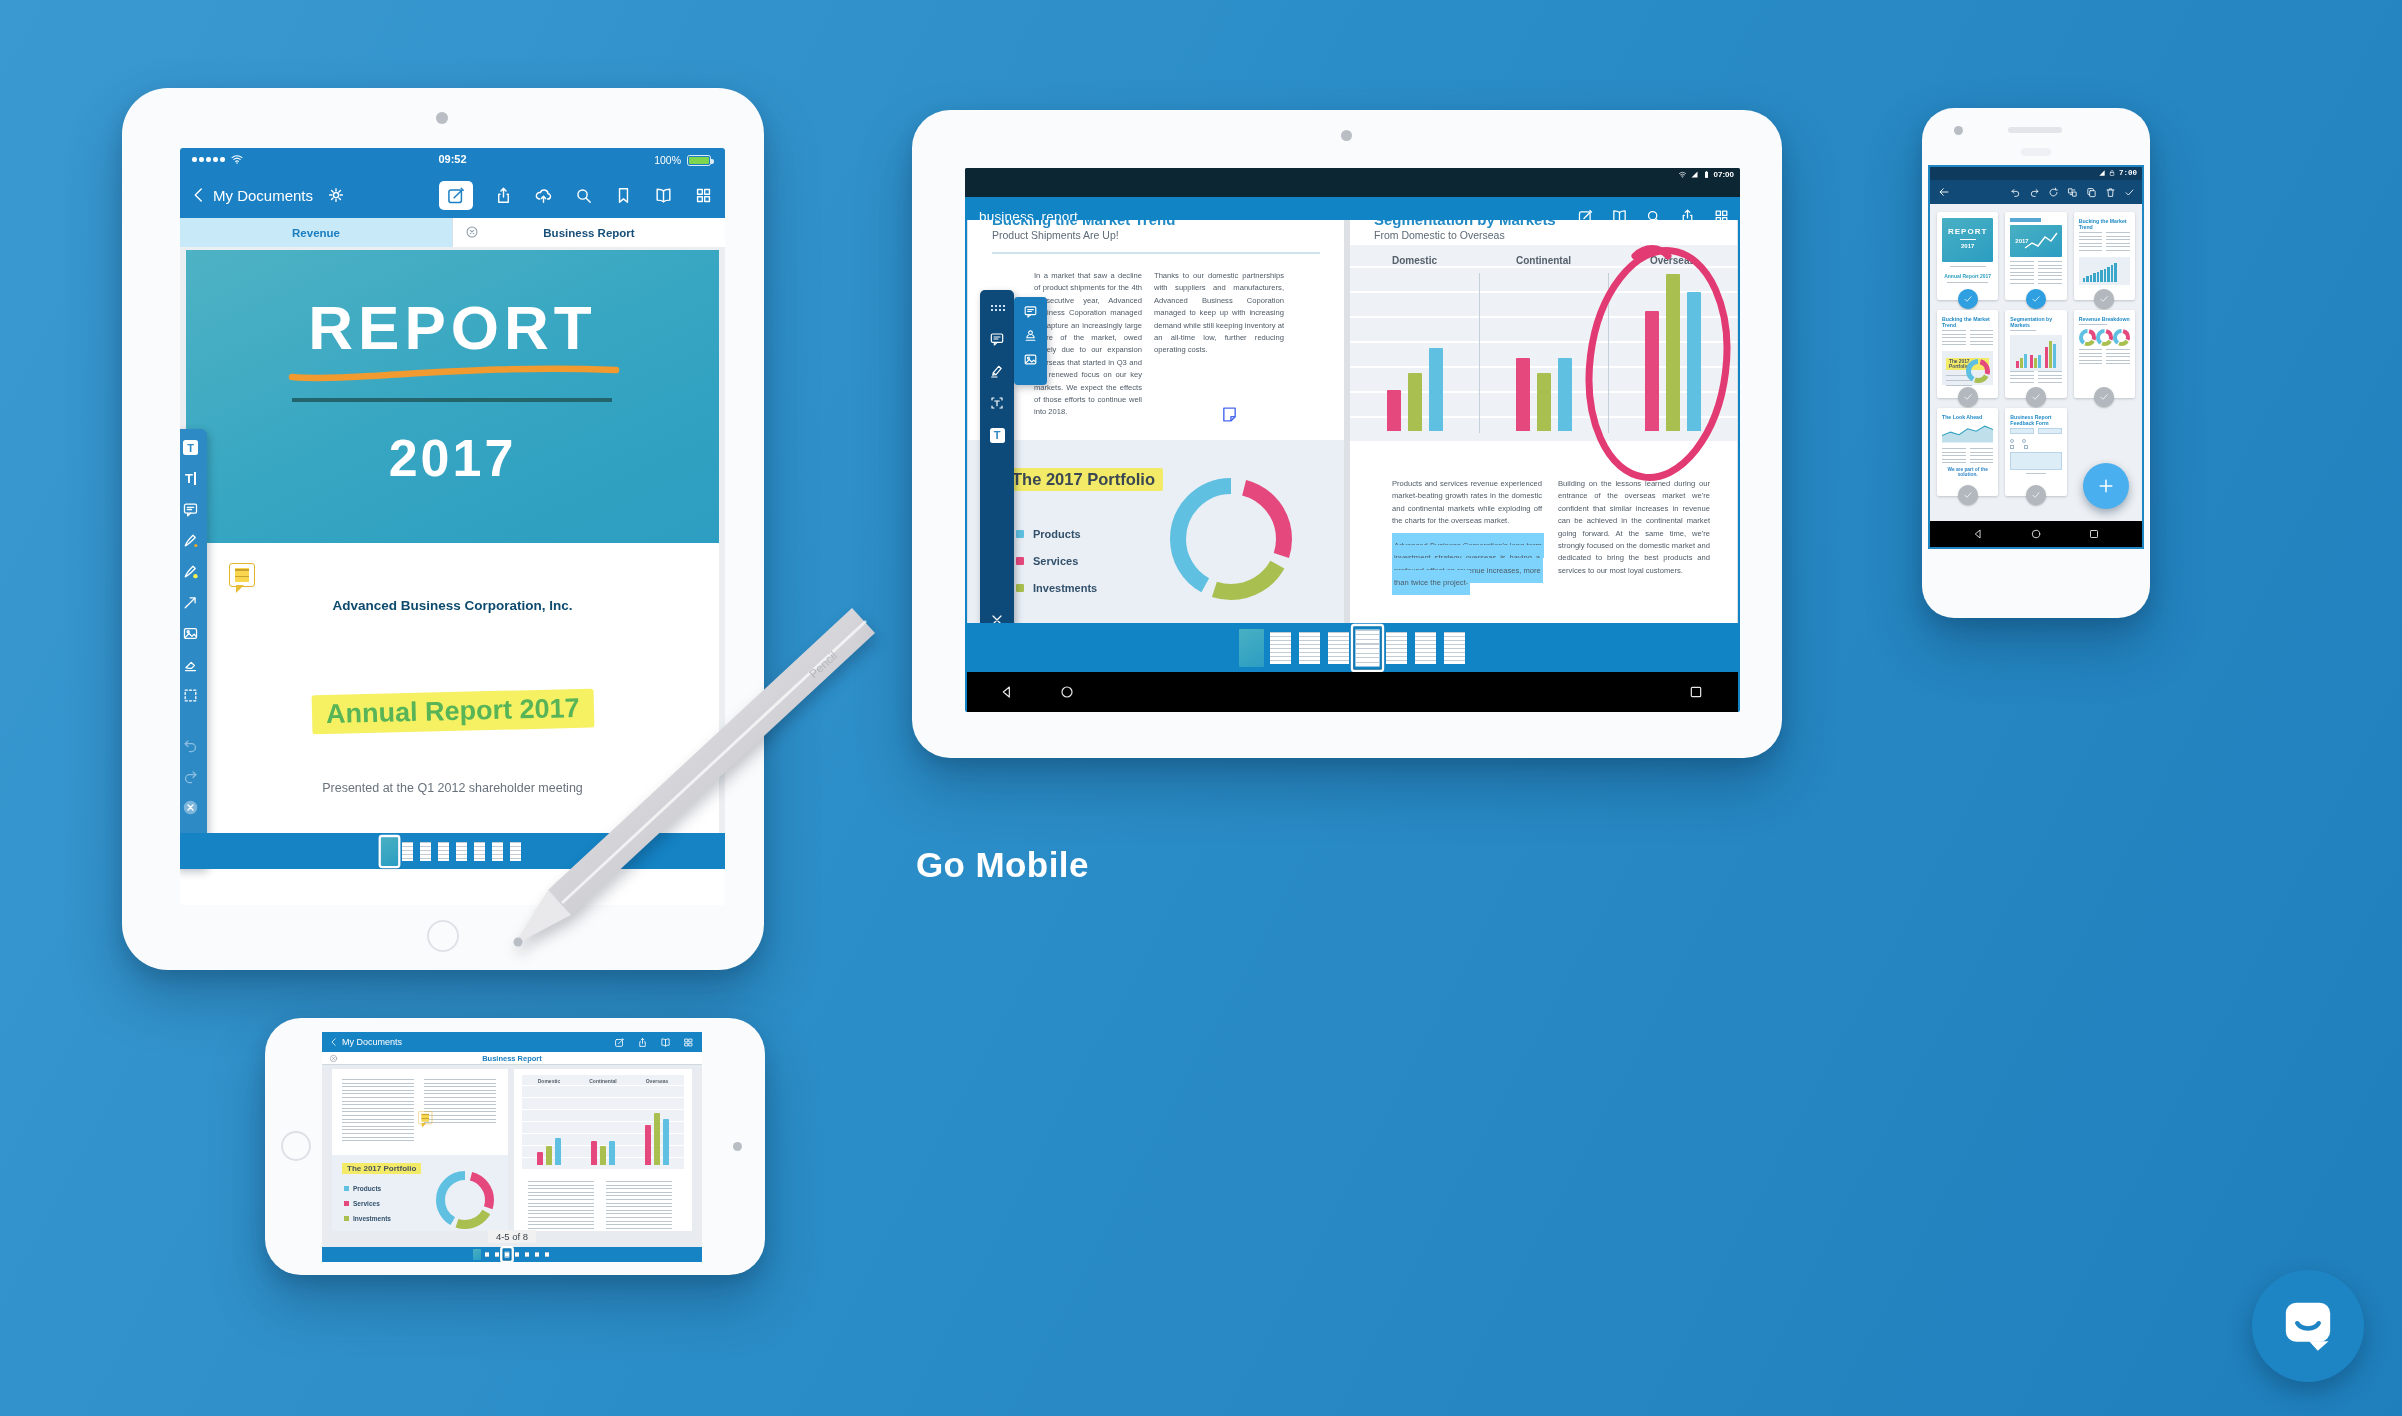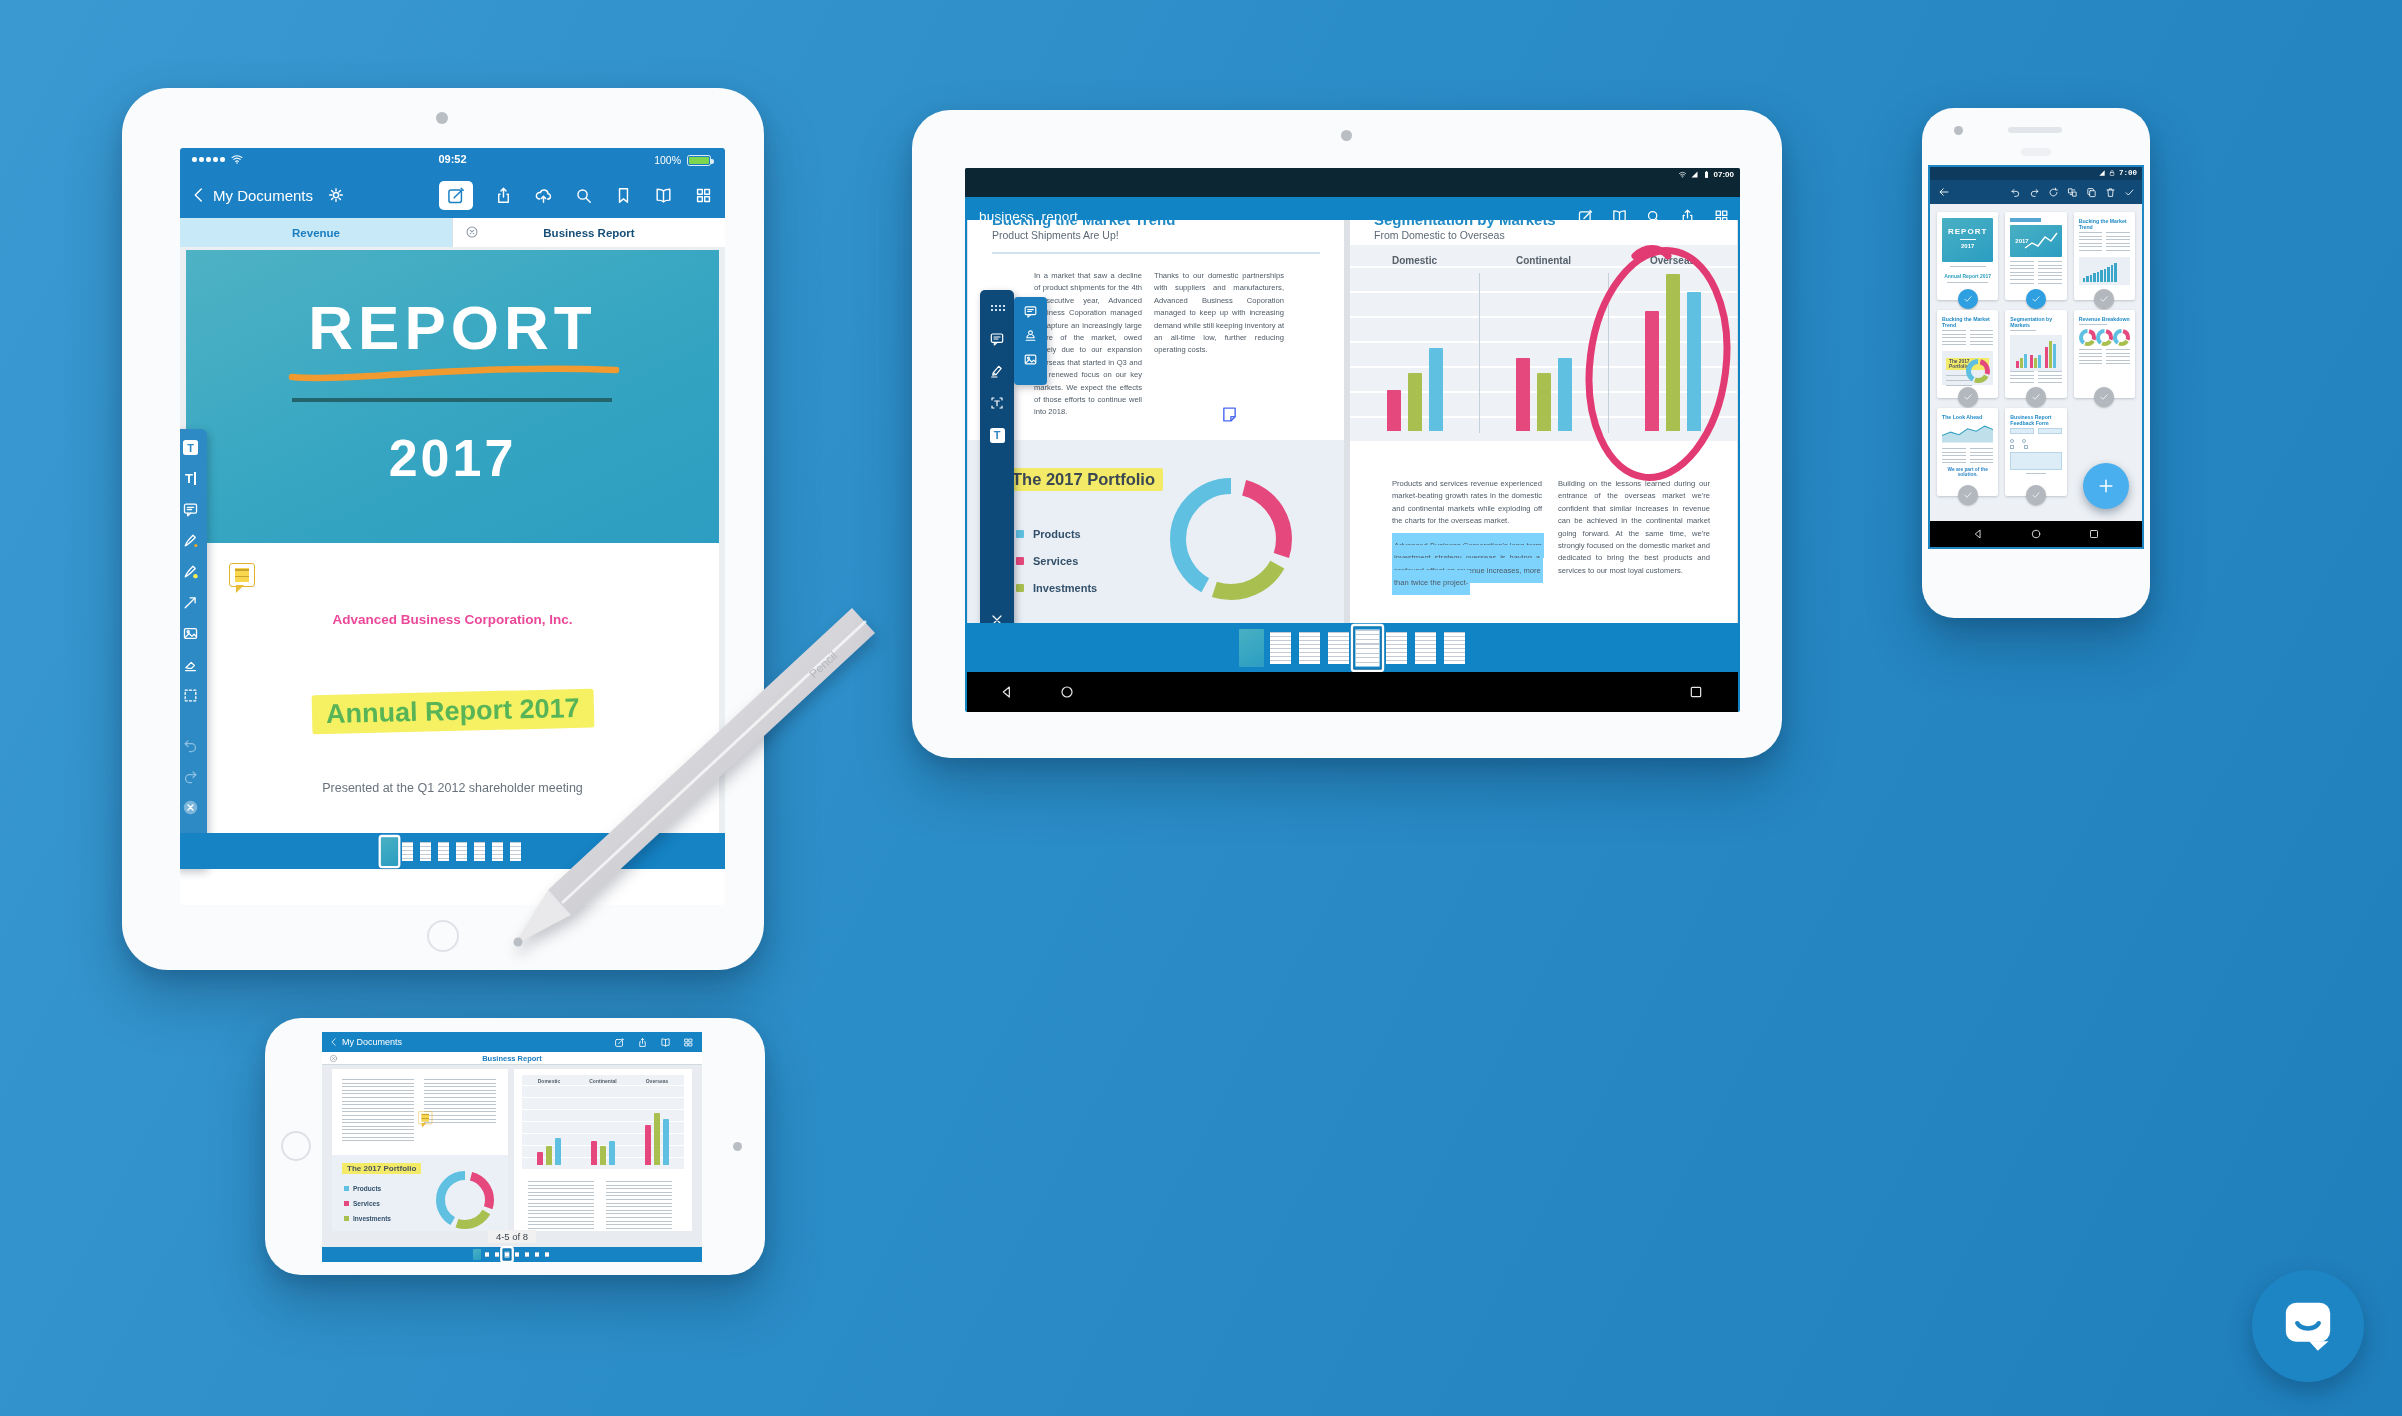--- a/index.html
+++ b/index.html
@@ -44,21 +44,21 @@
 #ipad-page{position:absolute;left:6px;right:6px;top:3px;bottom:3px;background:#fff;overflow:hidden;}
 #cover{position:absolute;left:0;right:0;top:0;height:293px;background:linear-gradient(155deg,#4eb2c4 0%,#35a5c2 55%,#2d9dc1 100%);color:#fff;text-align:center;}
 #cover .rpt{margin-top:42px;font-size:62px;font-weight:700;letter-spacing:5px;}
 #cover .swash{position:absolute;left:100px;top:112px;width:336px;height:22px;}
 #cover .rule{position:absolute;left:106px;top:148px;width:320px;height:4px;background:#24646c;}
 #cover .yr{position:absolute;left:0;right:0;top:178px;font-size:52px;font-weight:700;letter-spacing:3px;}
 .sticky{position:absolute;width:26px;height:24px;}
 .sticky .body{position:absolute;inset:0;background:#f8d64e;border:1px solid #e3b42e;border-radius:3px;
 background-image:repeating-linear-gradient(to bottom,transparent 0 5px,#caa22f 5px 6.5px);background-clip:content-box;padding:4px 5px;}
 .sticky:after{content:"";position:absolute;left:7px;bottom:-6px;border:4px solid transparent;border-top-color:#e9bc35;border-left-color:#e9bc35;}
-#ipad-page .company{position:absolute;left:0;right:0;top:362px;text-align:center;font-size:13.5px;font-weight:700;color:#ec4899;}
+#ipad-page .company{position:absolute;left:0;right:0;top:348px;text-align:center;font-size:13.5px;font-weight:700;color:#0c4a6e;}
 #ipad-page .annual{position:absolute;left:0;right:0;top:442px;text-align:center;}
 #ipad-page .annual span{display:inline-block;background:#f6f063;color:#57b457;font-size:27px;font-weight:700;padding:4px 14px;transform:rotate(-1.4deg);border-radius:3px;}
 #ipad-page .presented{position:absolute;left:0;right:0;top:531px;text-align:center;font-size:12.5px;color:#68727c;}
 #ipad-page .pagelab{position:absolute;left:0;right:0;top:598px;text-align:center;}
 #ipad-page .pagelab span{display:inline-block;background:rgba(244,244,244,.92);color:#4a4f55;font-size:11px;padding:2px 9px;border-radius:2px;}
 #ipad-thumbbar{position:absolute;left:0;right:0;bottom:0;height:36px;background:#1583c4;display:flex;align-items:center;justify-content:center;gap:3px;}
 .th{background:#fff;background-image:repeating-linear-gradient(to bottom,transparent 0 3px,#c3ccd4 3px 4px);background-clip:content-box;padding:3px 2px;border-radius:1px;}
 .th.teal{background:linear-gradient(150deg,#49b0c3,#2b9dc2);background-clip:border-box;padding:0;}
 .th.sel{outline:2px solid #fff;transform:scale(1.15);box-shadow:0 1px 3px rgba(0,0,0,.25);}
 #annobar{position:absolute;left:-6px;top:182px;width:33px;height:440px;background:#2e8ac5;border-radius:6px;box-shadow:2px 3px 8px rgba(0,20,40,.25);display:flex;flex-direction:column;align-items:center;padding:10px 0 8px;}
@@ -732,20 +732,21 @@
               <g fill="none" stroke="currentColor" stroke-width="1.8" stroke-linecap="round" stroke-linejoin="round">
                 <rect x="5" y="5" width="14" height="14" rx="1.5"></rect>
               </g>
             </svg>
           </span>
       </div>
     </div>
   </div>
 
   <div id="copy">
+    <h2>Go Mobile</h2>
   </div>
 
   <div id="phoneL" class="device">
     <span class="homebtn"></span>
     <span class="camdot"></span>
     <div id="phoneL-screen">
       <div class="mini-toolbar">
         <span class="bk">
           <span class="icon">
               <svg viewBox="0 0 24 24">

